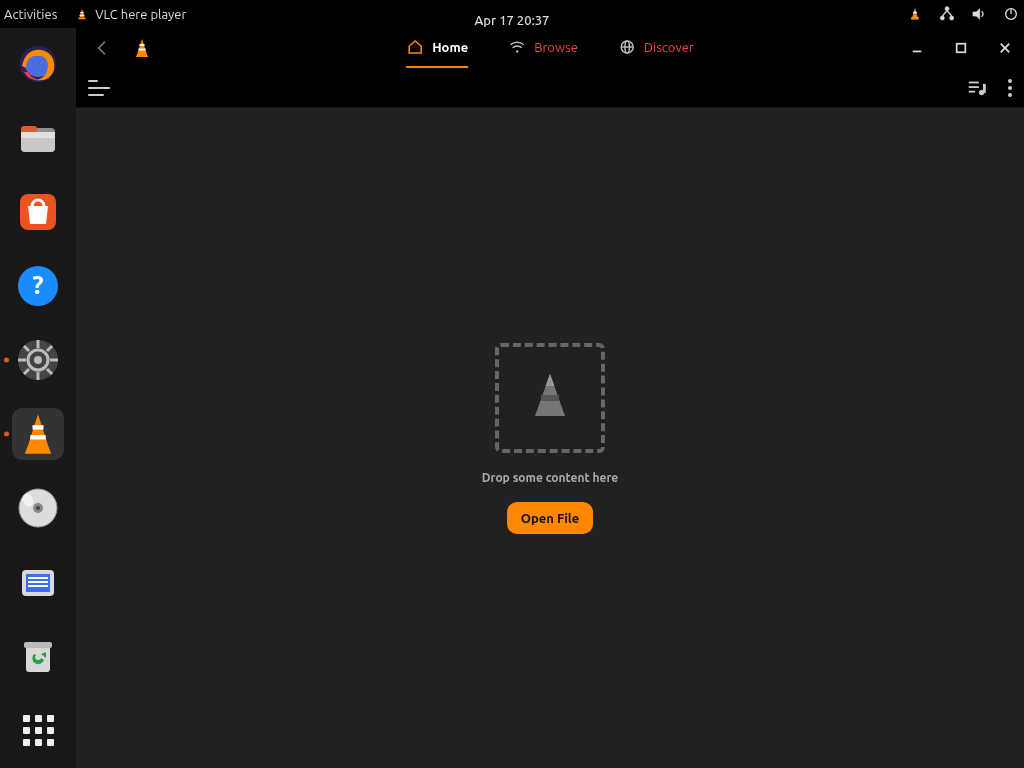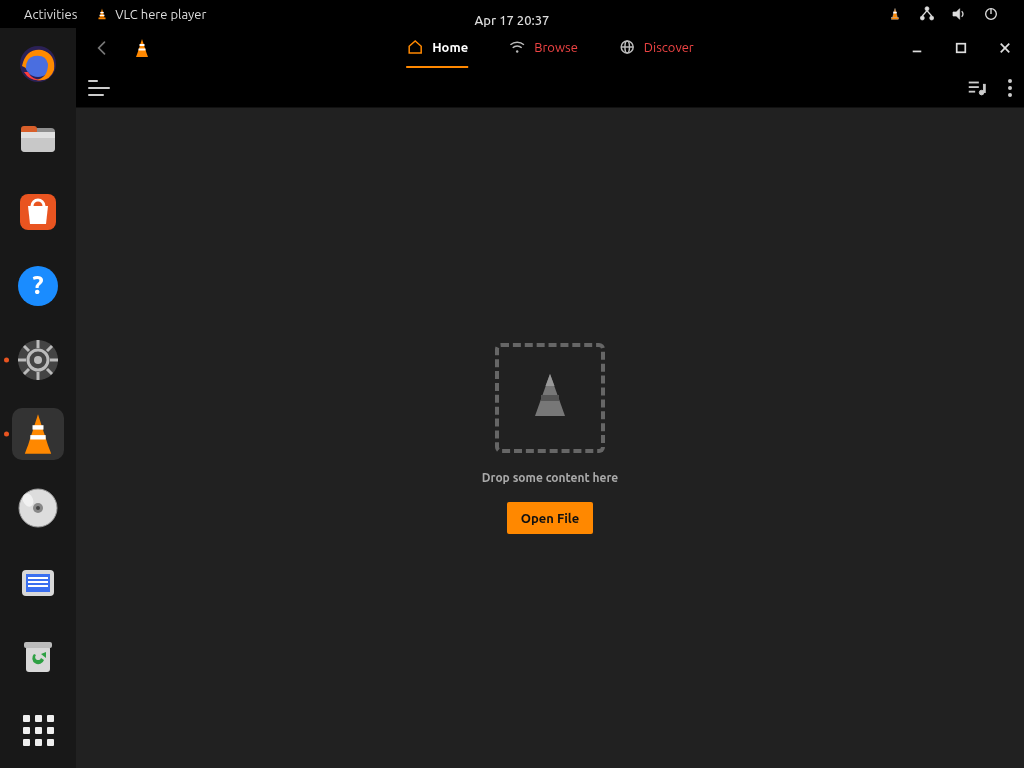--- a/index.html
+++ b/index.html
@@ -1,20 +1,20 @@
 <!DOCTYPE html>
 <html><head>
   <meta charset="utf-8">
   <style>
     * { margin:0; padding:0; box-sizing:border-box; font-family:"Ubuntu","Segoe UI",sans-serif; }
     html,body { width:1024px; height:768px; background:#1a1a1a; color:#ddd; overflow:hidden; }
 
     
     .topbar { position:absolute; top:0; left:0; right:0; height:28px; background:#000; color:#ddd;
-              display:flex; align-items:center; font-size:13px; padding:0 24px; }
+              display:flex; align-items:center; font-size:13px; padding:0 4px; }
     .topbar .t-left { display:flex; align-items:center; gap:18px; }
     .topbar .t-appitem { display:flex; align-items:center; gap:6px; }
     .topbar .t-center { position:absolute; left:50%; transform:translateX(-50%); font-weight:500;margin-top:12px; }
     .topbar .t-right { margin-left:auto; display:flex; align-items:center; gap:14px; }
     .tray-ico { width:18px; height:18px; display:flex; align-items:center; justify-content:center; fill:#ddd; stroke:#ddd; }
 
     
     .cone-svg { display:block; }
     .cone-big { width:44px; height:44px; }
     .cone-small { width:20px; height:20px; }
@@ -55,21 +55,21 @@
     .win-tool-right { margin-left:auto; display:flex; align-items:center; gap:20px; }
     .tool-ico { width:22px; height:22px; display:flex; align-items:center; justify-content:center; stroke:#ccc; fill:#ccc; }
     .kebab { display:flex; flex-direction:column; gap:3px; }
     .kebab span { width:4px; height:4px; border-radius:50%; background:#ccc; }
 
     
     .win-body { flex:1; display:flex; flex-direction:column; align-items:center; justify-content:center; gap:18px; }
     .drop-box { width:110px; height:110px; border:4px dashed #666; border-radius:6px;
                 display:flex; align-items:center; justify-content:center; }
     .drop-label { font-size:12px; color:#aaa; font-weight:600; }
-    .open-btn { background:#ff8800; color:#111; border:none; padding:9px 14px; font-size:13px; font-weight:700; border-radius:2px; }
+    .open-btn { background:#ff8800; color:#111; border:none; padding:9px 14px; font-size:13px; font-weight:700; border-radius:10px; }
 
     
     svg { display:block; }
   </style>
 </head>
 <body>
 
 <div class="topbar">
   <div class="t-left">
     <span>Activities</span>

